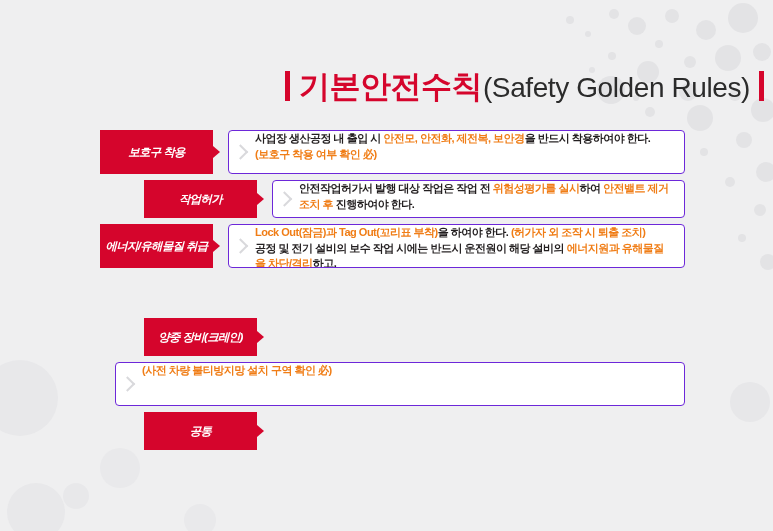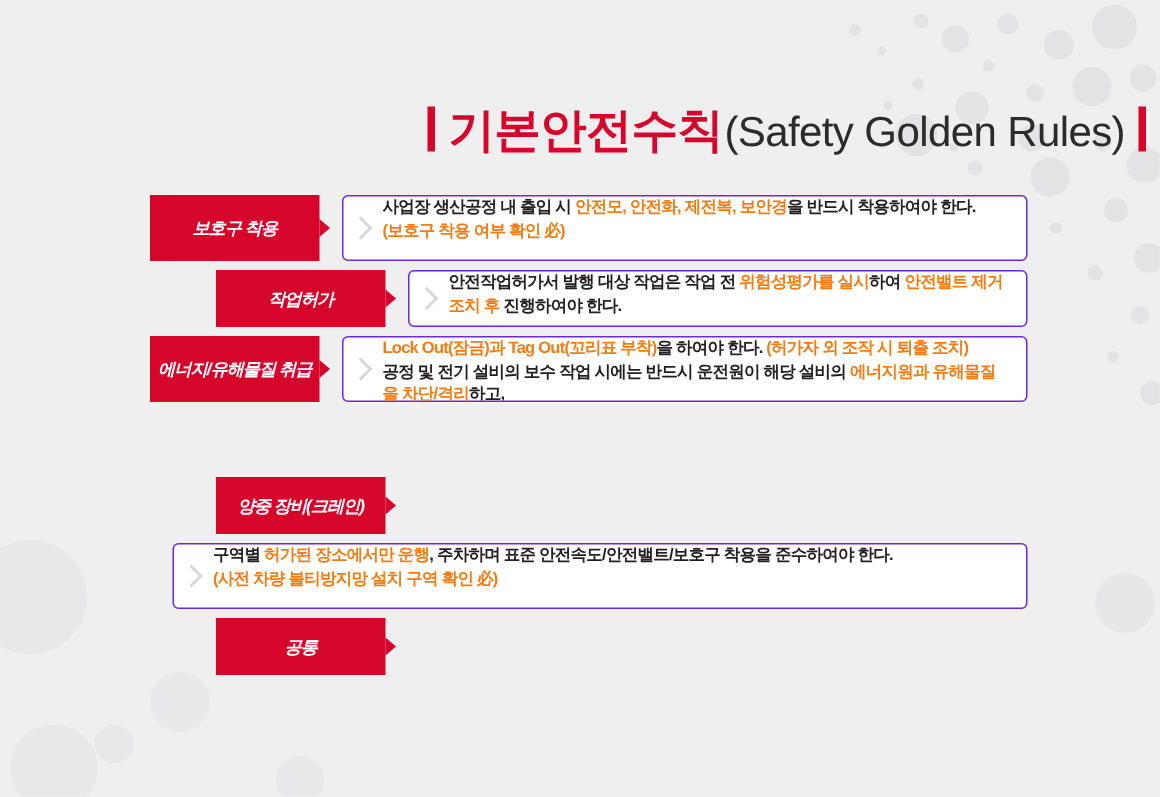--- a/index.html
+++ b/index.html
@@ -225,21 +225,20 @@
       <div class="rule-gap"></div>
     </div>
     <div class="rule-row short">
       <div class="rule-label">양중 장비(크레인)</div>
       <div class="rule-gap"></div>
     </div>
     <div class="rule-row tall">
       <div class="rule-gap"></div>
       <div class="rule-card">
         <div class="rule-text">
-          <span class="nl"><span>구역별 </span><span class="hl">허가된 장소에서만 운행</span><span>, 주차하며 표준 안전속도/안전밸트/보호구 착용을 준수하여야 한다.</span></span>
           <span class="nl"><span class="hl">(사전 차량 불티방지망 설치 구역 확인 必)</span></span>
         </div>
       </div>
     </div>
     <div class="rule-row short">
       <div class="rule-label">공통</div>
       <div class="rule-gap"></div>
     </div>
   </div>
 

